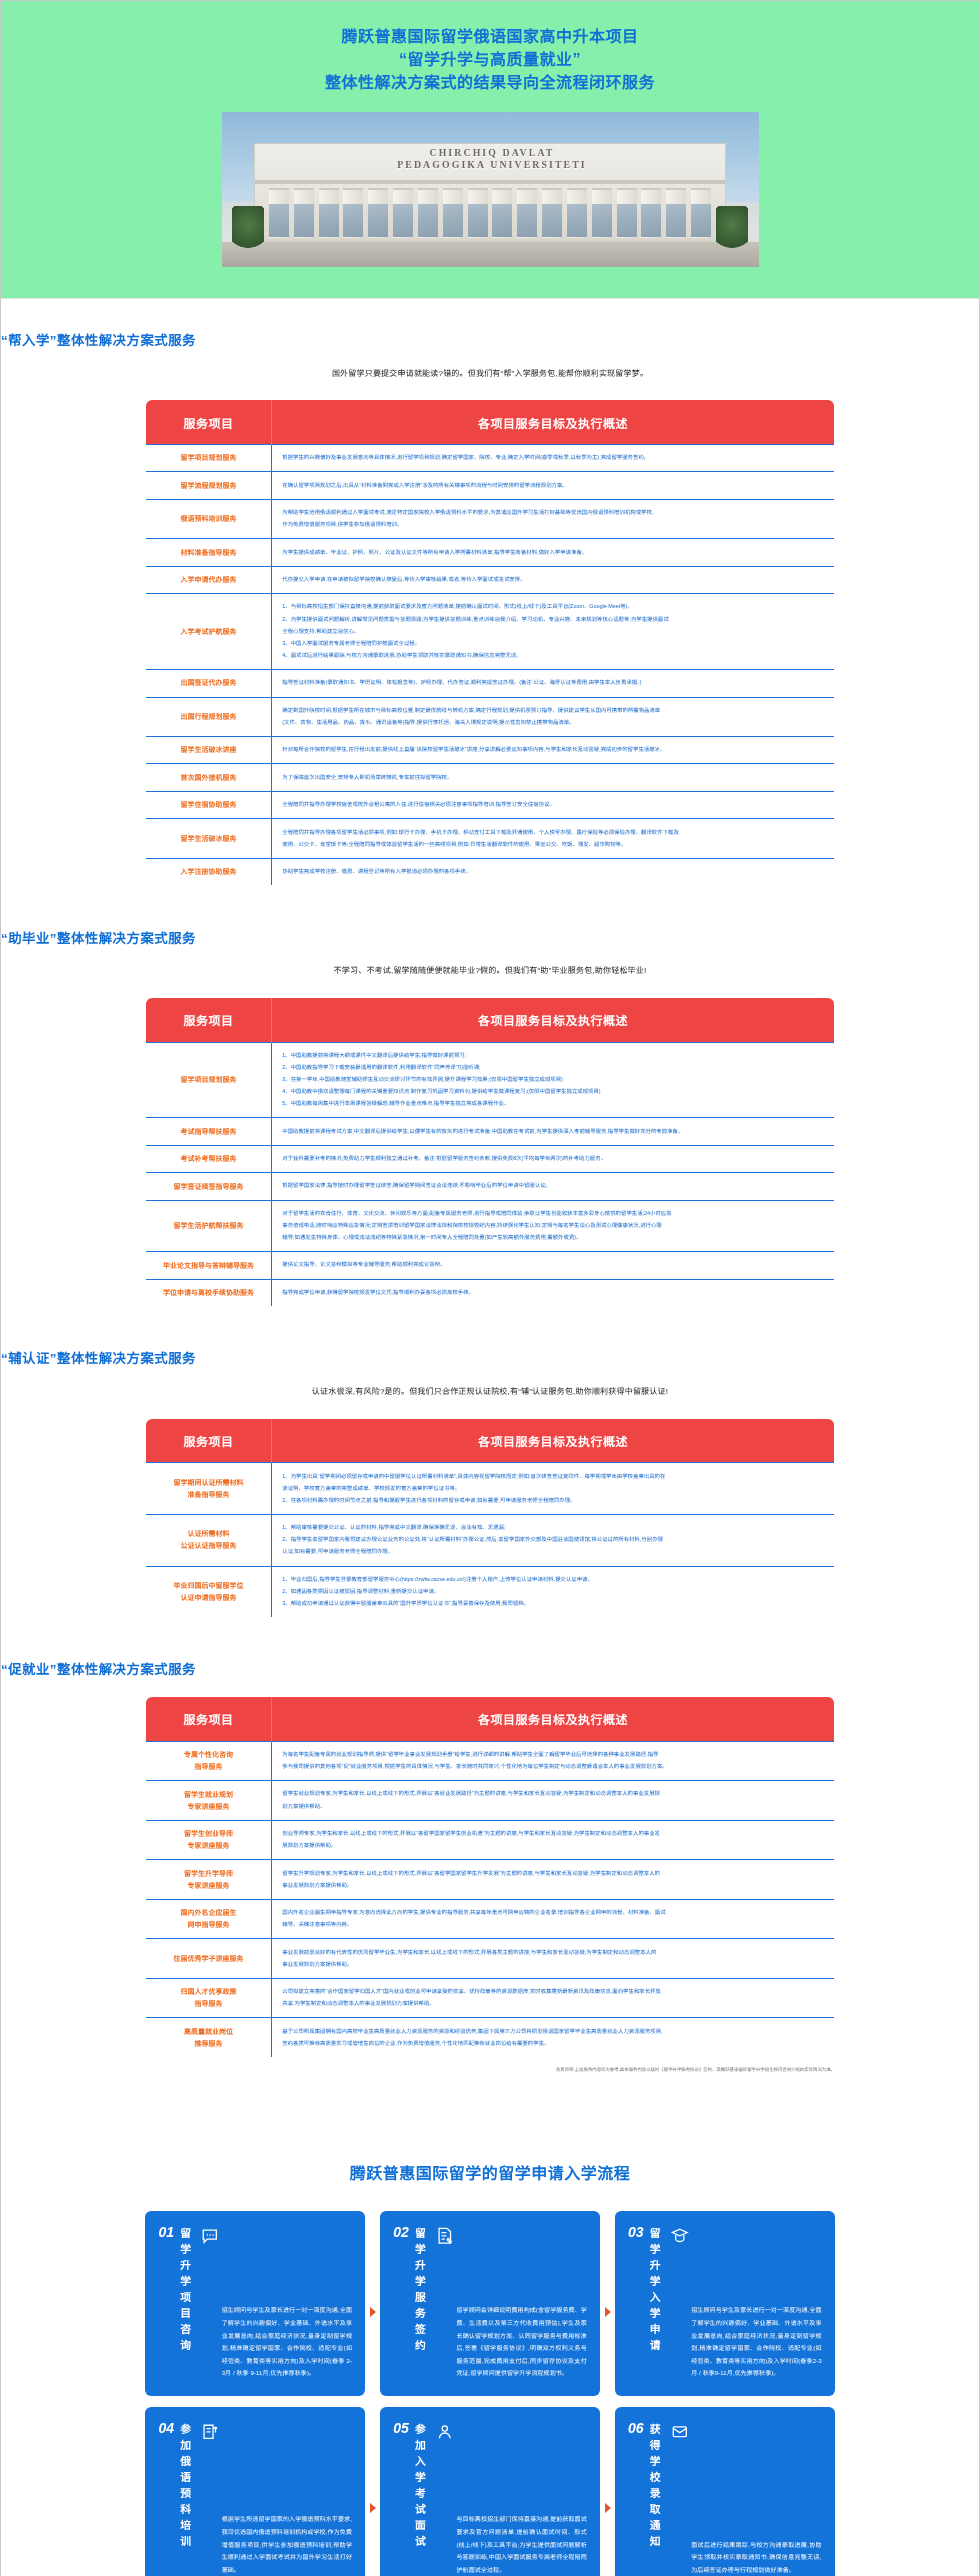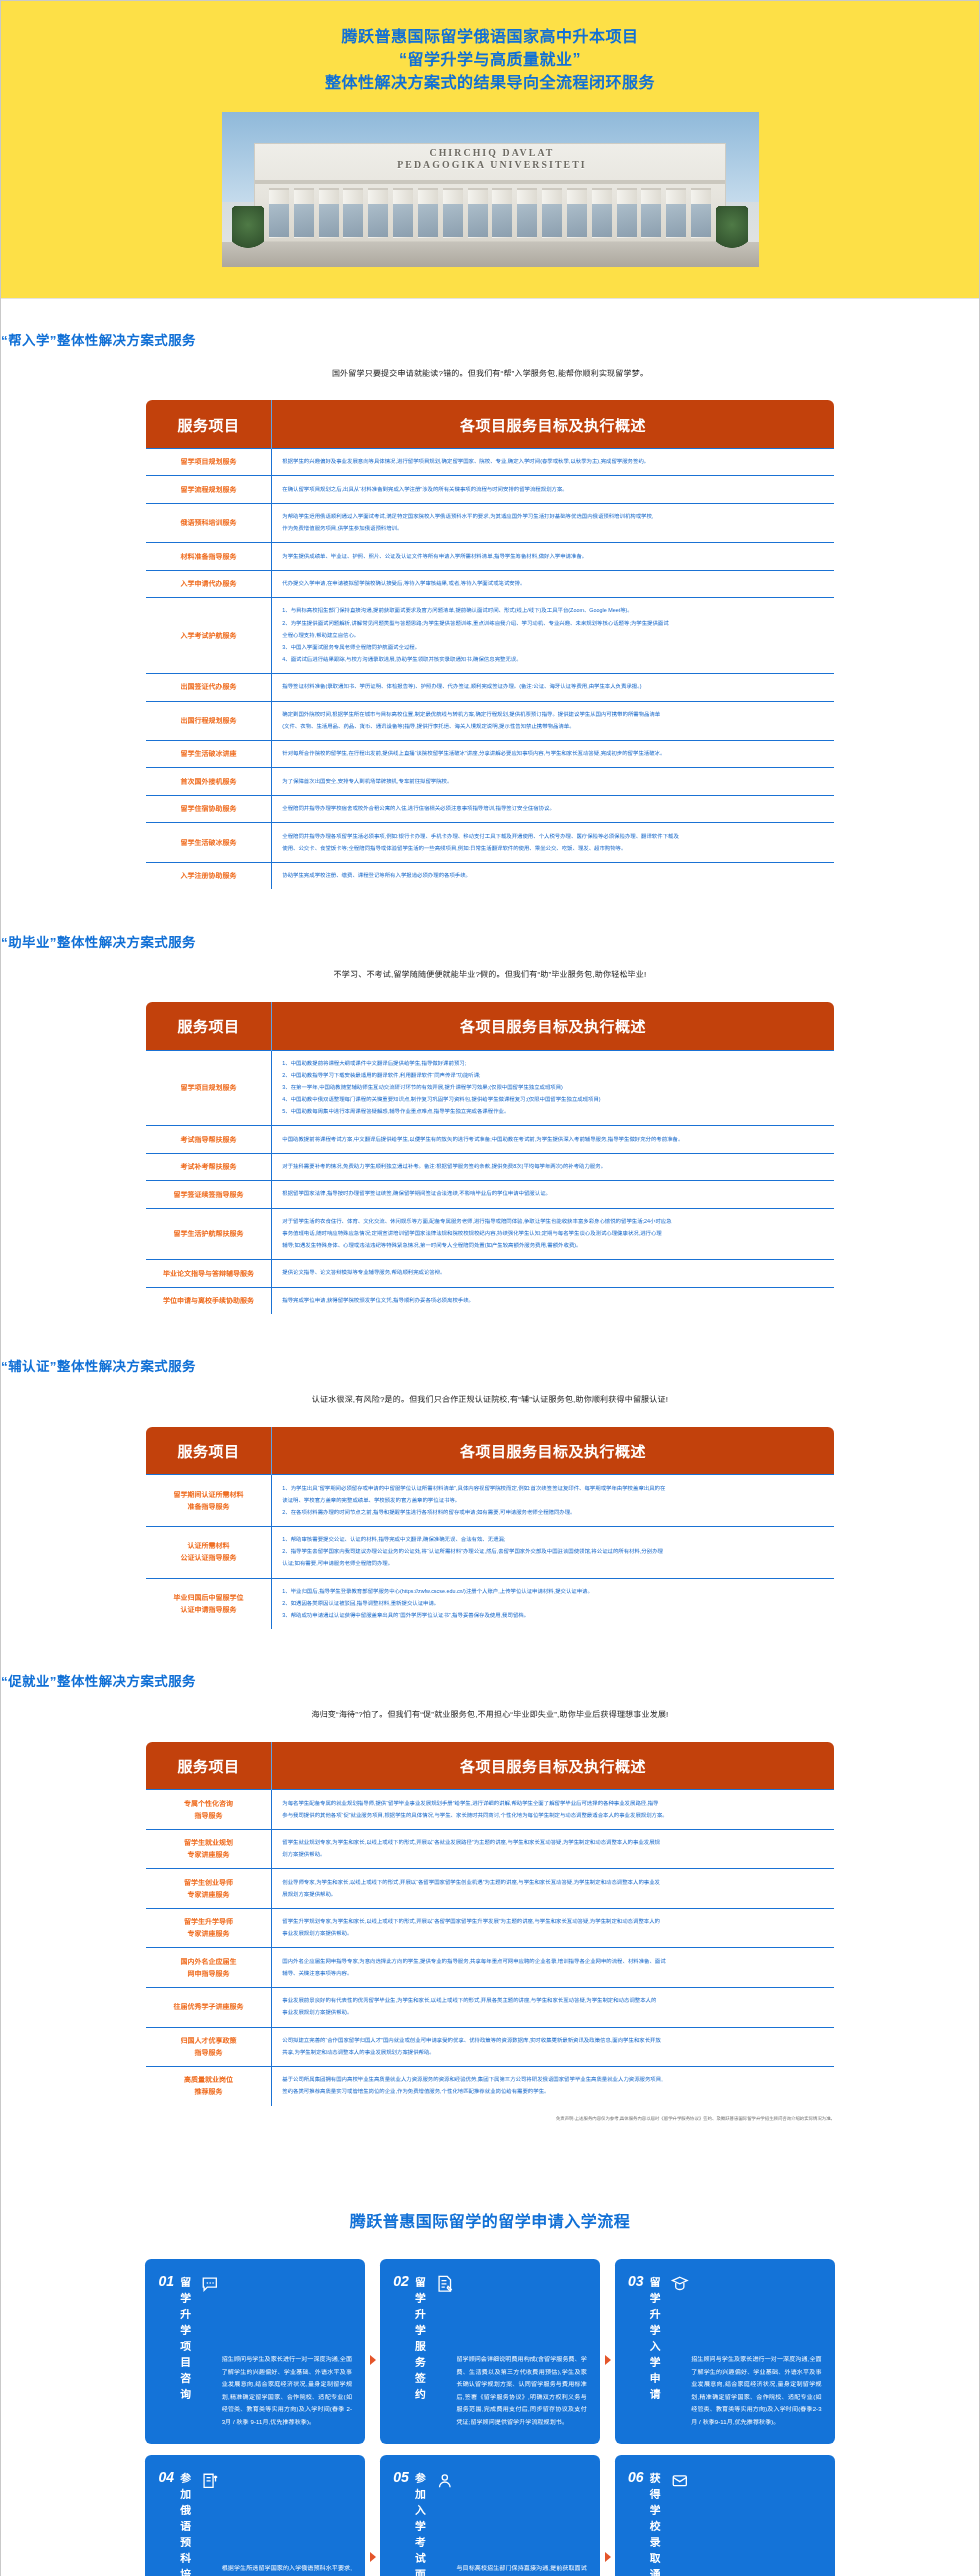--- a/index.html
+++ b/index.html
@@ -14,21 +14,21 @@
   .page {
     width: 980px;
     margin: 0 auto;
     background: #ffffff;
     border: 0.5px solid #c9c9c9;
     overflow: hidden;
   }
 
   
   .hero {
-    background: #fde047;
+    background: #86efac;
     padding: 24px 0 31px 0;
     border-bottom: 0.5px solid #e3e3e3;
   }
   .hero-title {
     text-align: center;
     color: #1170d6;
     font-weight: bold;
     line-height: 1.45;
   }
   .hero-line1 { font-size: 16px; letter-spacing: 0.5px; }
@@ -89,23 +89,23 @@
   .svc-table {
     width: 690px;
     margin: 0 auto;
     border-collapse: collapse;
     border-radius: 7.2px;
     overflow: hidden;
     border: 1px solid #1a72d4;
     table-layout: fixed;
   }
   .svc-table thead th {
-    background: #c2410c;
+    background: #ef4444;
     color: #ffffff;
-    font-size: 15px;
+    font-size: 12px;
     font-weight: bold;
     letter-spacing: 0.5px;
     padding: 13.4px 5.2px;
     text-align: center;
     border: none;
   }
   .svc-table thead th.col-item { width: 126px; border-right: 0.5px solid #5ea2e6; }
   .svc-table tbody td {
     border-top: 1px solid #1a72d4;
     padding: 7.2px 6.2px;
@@ -478,21 +478,20 @@
                 <p>1、毕业归国后,指导学生登录教育部留学服务中心(https://zwfw.cscse.edu.cn/)注册个人账户,上传学位认证申请材料,提交认证申请。</p>
                 <p>2、如遇因各类原因认证被驳回,指导调整材料,重新提交认证申请。</p>
                 <p>3、帮助成功申请通过认证获得中留服盖章出具的“国外学历学位认证书”,指导妥善保存及使用,我司留档。</p>
               </td>
             </tr>
           </tbody>
         </table>
       </div>
       <div class="section">
         <div class="sec-title">“促就业”整体性解决方案式服务</div>
-        <div class="sec-sub">海归变“海待”?怕了。但我们有“促”就业服务包,不用担心“毕业即失业”,助你毕业后获得理想事业发展!</div>
         <table class="svc-table">
           <thead>
             <tr>
               <th class="col-item">服务项目</th>
               <th>各项目服务目标及执行概述</th>
             </tr>
           </thead>
           <tbody>
             <tr>
               <td class="item">专属个性化咨询<br>指导服务</td>

